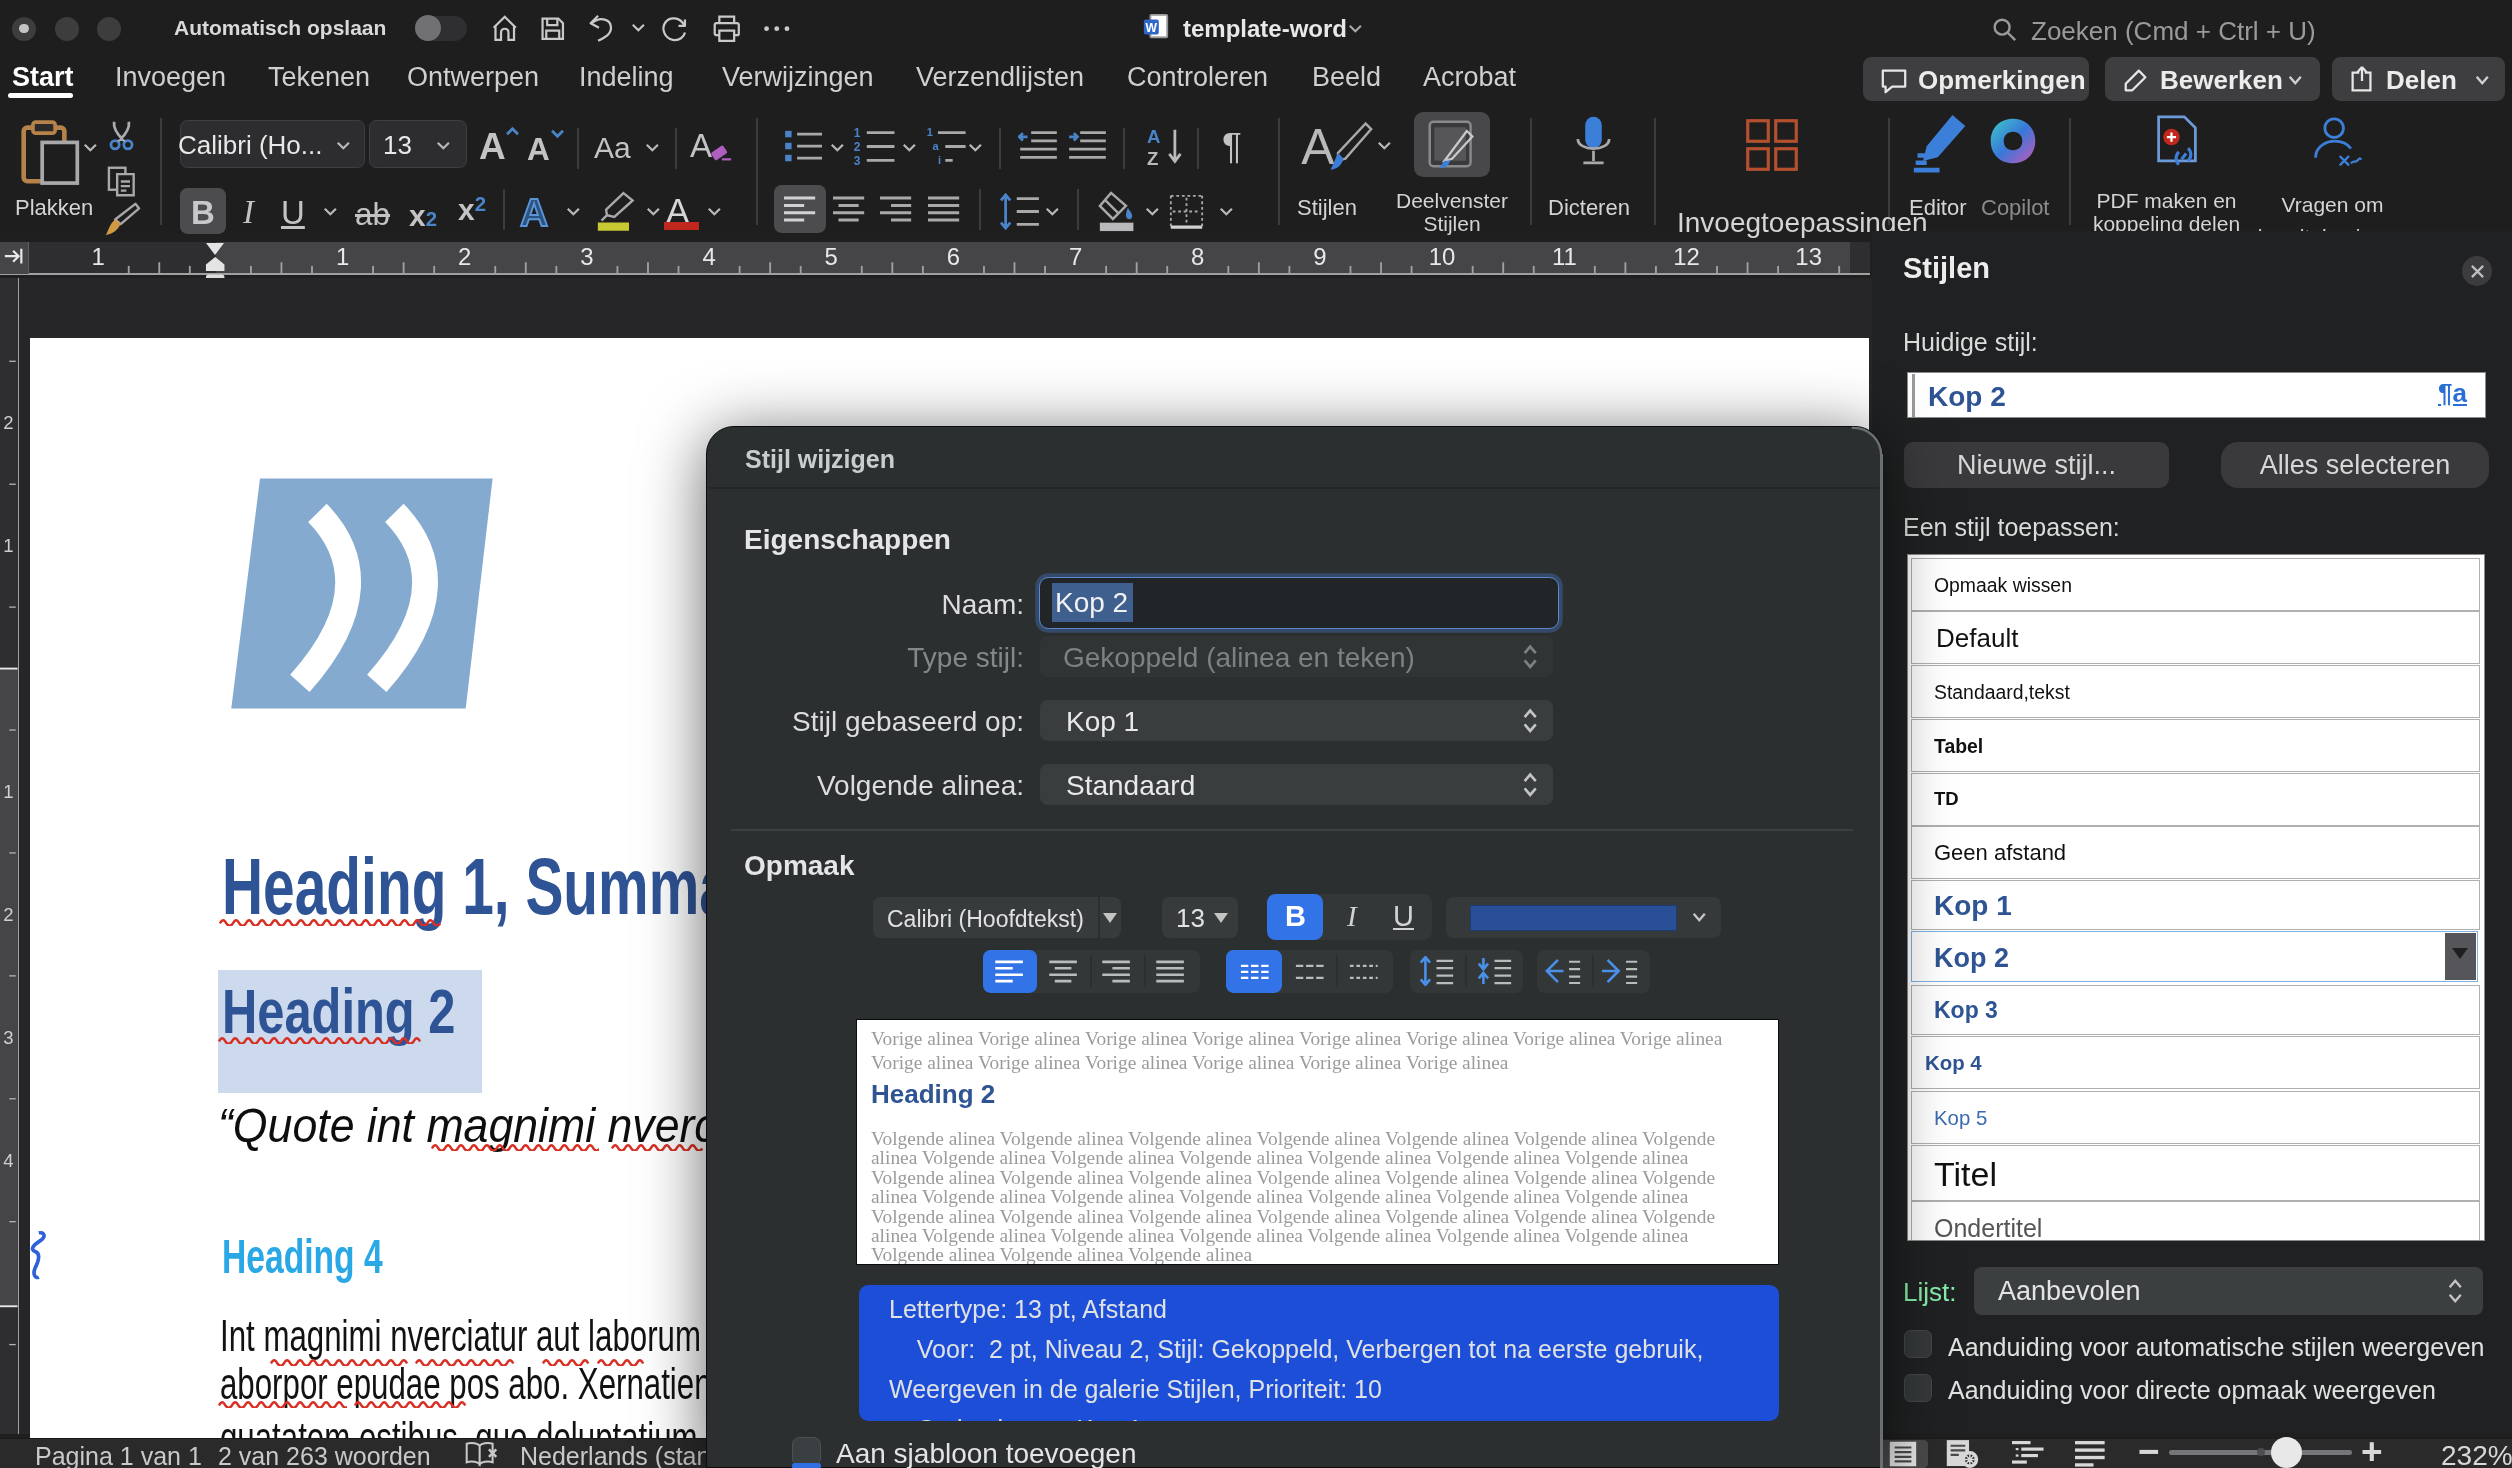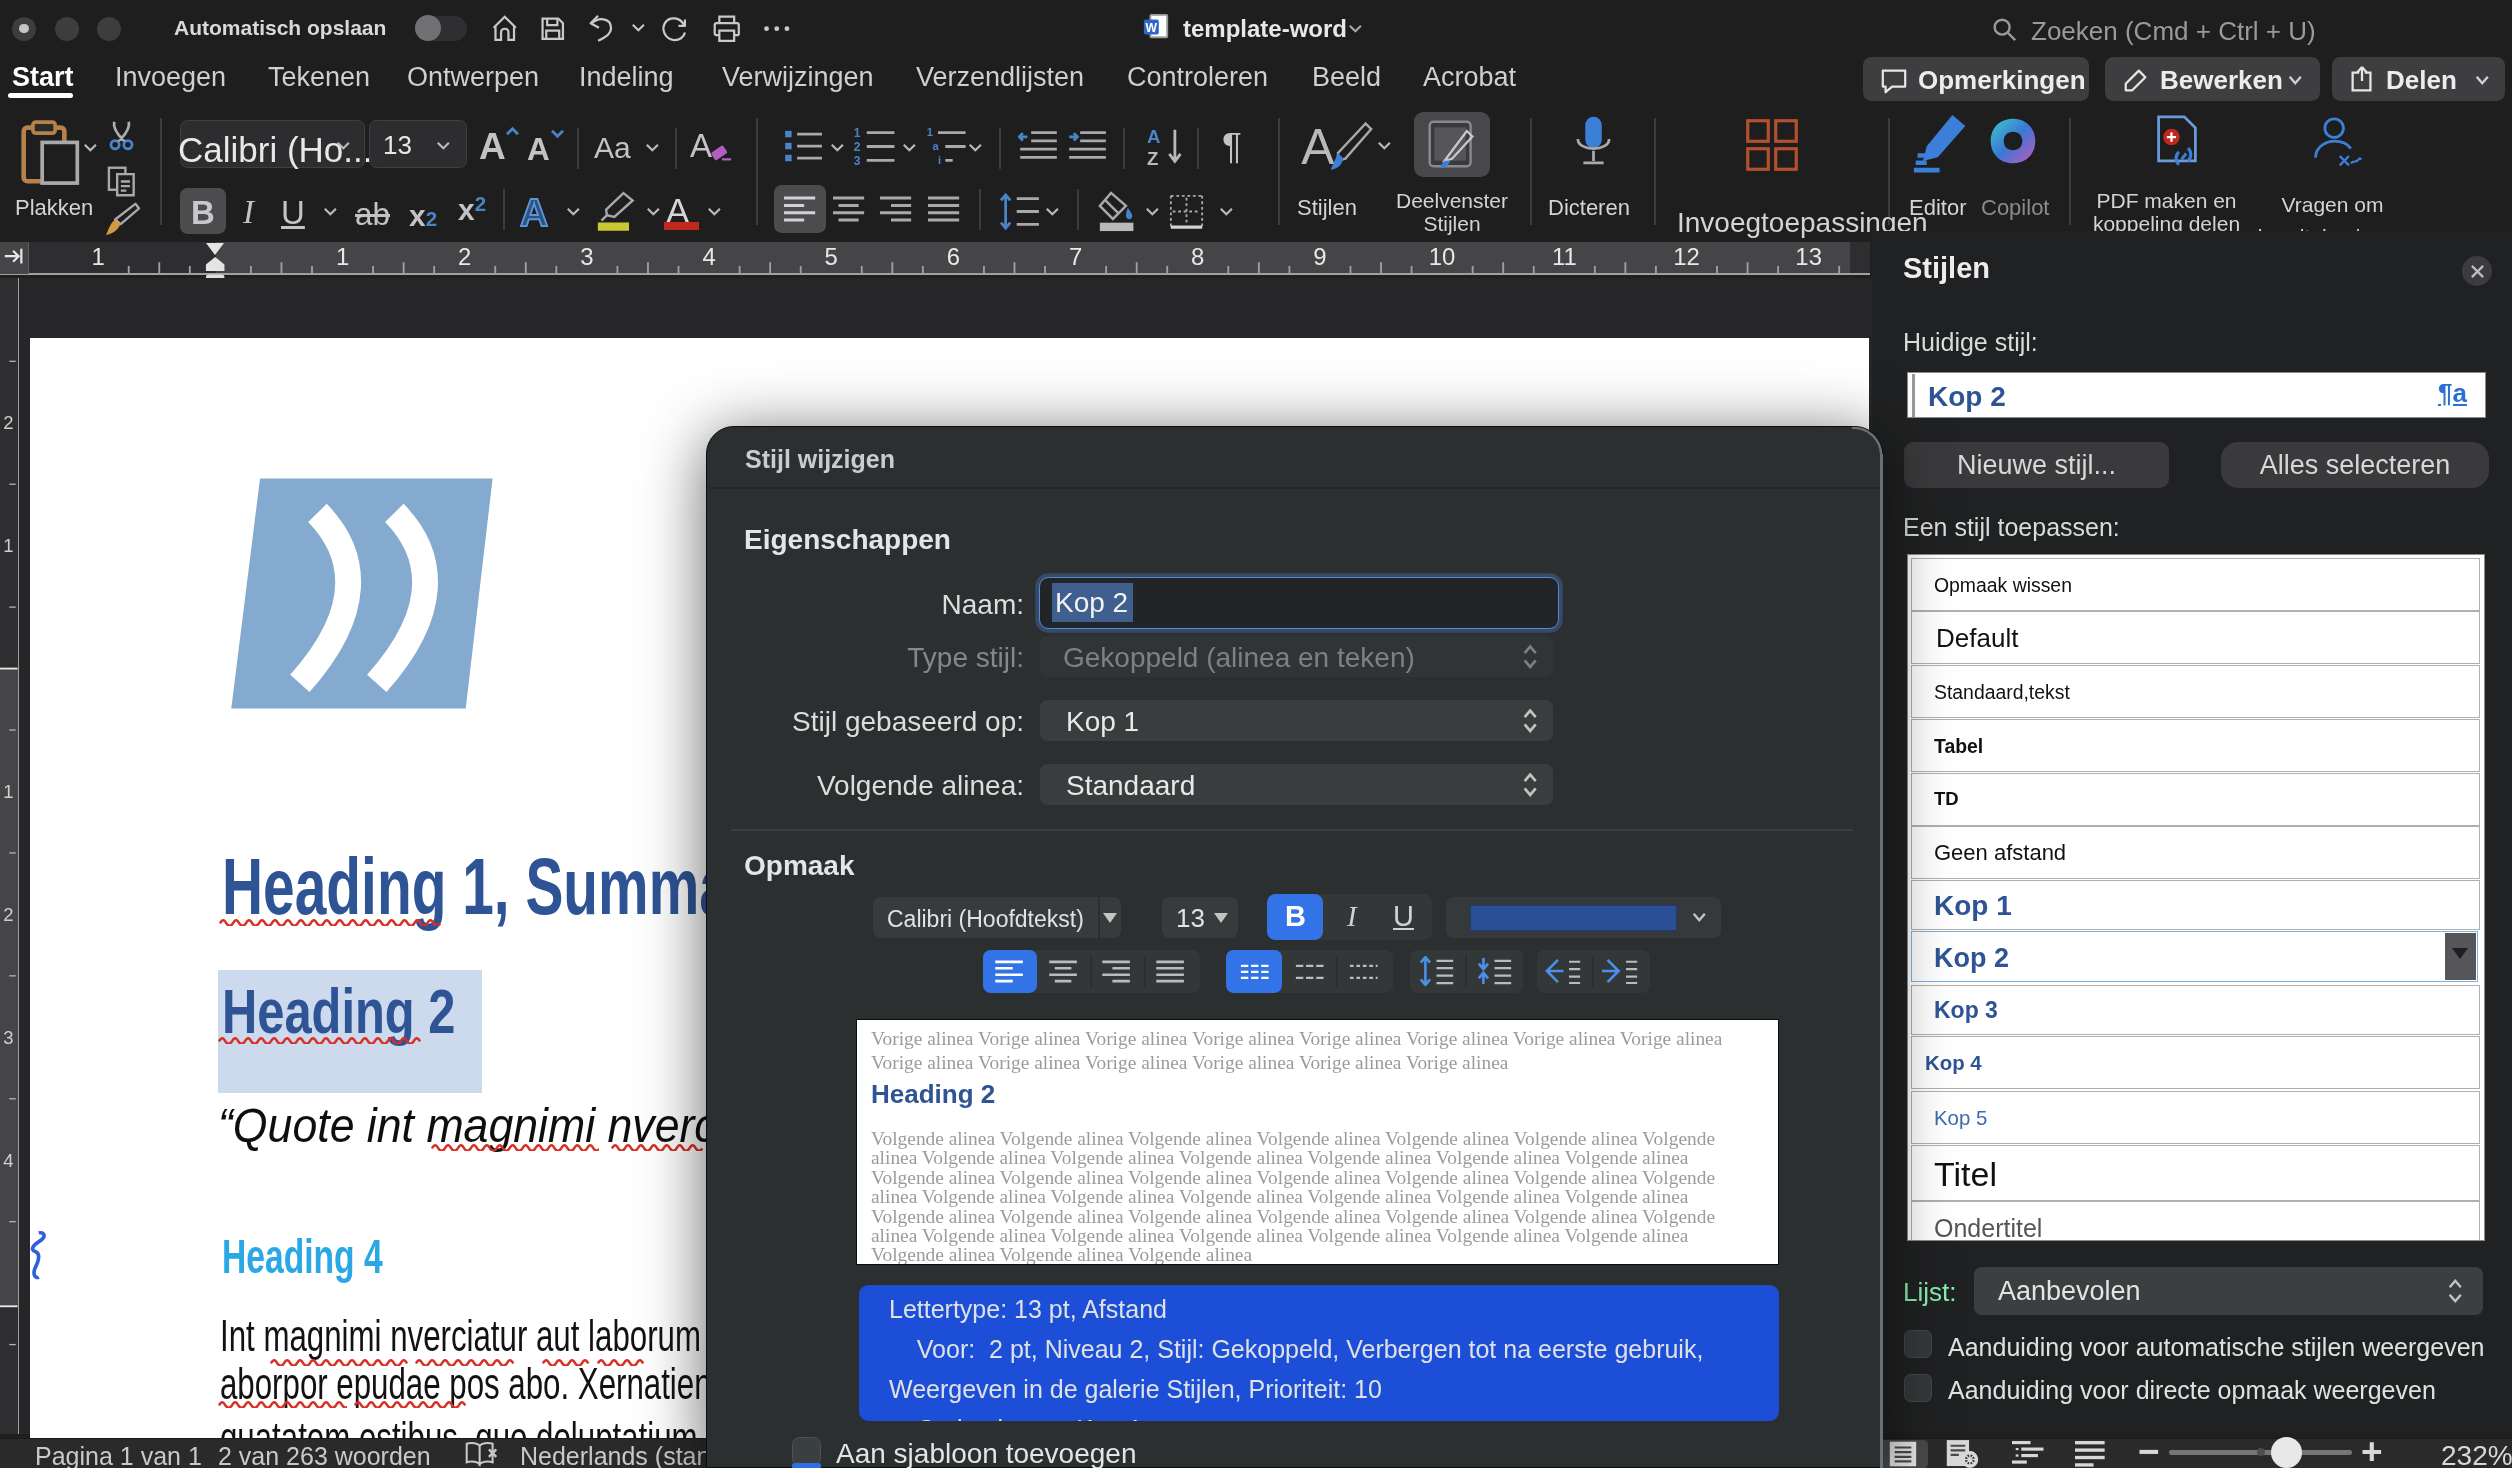--- a/index.html
+++ b/index.html
@@ -140,21 +140,21 @@
     <rect x="3" y="3" width="18" height="24"></rect>
     <path d="M12 10 H30 V33 H12 Z" fill="#1e1e1f"></path>
     <path d="M16 18 H26 M16 23 H26 M16 28 H22"></path>
   </svg>
 <svg class="abs" style="left:104px;top:202px" width="37" height="35" viewBox="0 0 40 38">
     <path d="M34 2 L38 7 L18 24 L12 19 Z" fill="none" stroke="#a9a9ab" stroke-width="2.6" stroke-linejoin="round"></path>
     <path d="M12 19 L18 24 C 14 32 8 35 2 36 C 5 30 6 24 12 19 Z" fill="#d09a42"></path>
   </svg>
 
 <div class="abs" style="left:180px;top:120px;width:183px;height:46px;border-radius:7.4px;background:#2d2d2f;border:0.9px solid #3f3f42;"></div>
-<div class="abs" style="left:178px;top:130px;font-size:35px;color:#e8e8e8;">Calibri (Ho...</div>
+<div class="abs" style="left:178px;top:130px;font-size:26px;color:#e8e8e8;">Calibri (Ho...</div>
 <svg class="abs" style="left:335px;top:139px" width="16.7" height="13" viewBox="0 0 18 14" fill="none" stroke="#b9b9bb" stroke-width="2.4">
     <path d="M3 4 L9 10 L15 4"></path>
   </svg>
 <div class="abs" style="left:369px;top:120px;width:96px;height:46px;border-radius:7.4px;background:#2d2d2f;border:0.9px solid #3f3f42;"></div>
 <div class="abs" style="left:383px;top:130px;font-size:26px;color:#e8e8e8;">13</div>
 <svg class="abs" style="left:435px;top:139px" width="16.7" height="13" viewBox="0 0 18 14" fill="none" stroke="#b9b9bb" stroke-width="2.4">
     <path d="M3 4 L9 10 L15 4"></path>
   </svg>
 
 <div class="abs" style="left:479px;top:126px;font-size:37px;font-weight:bold;color:#c3c3c5;">A</div>

